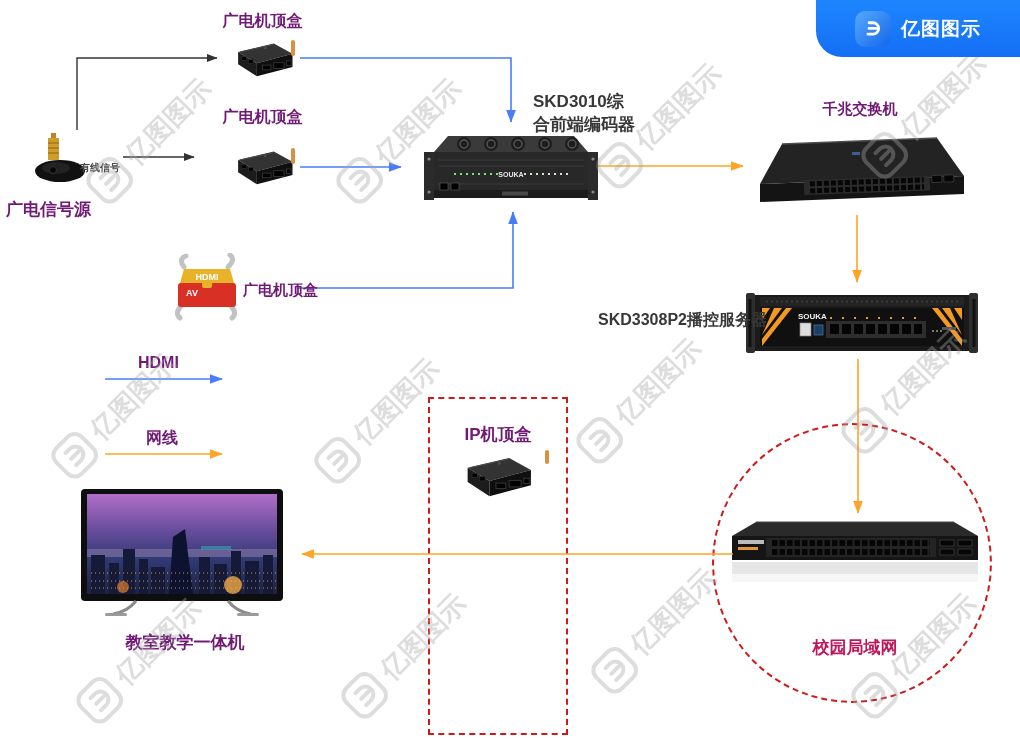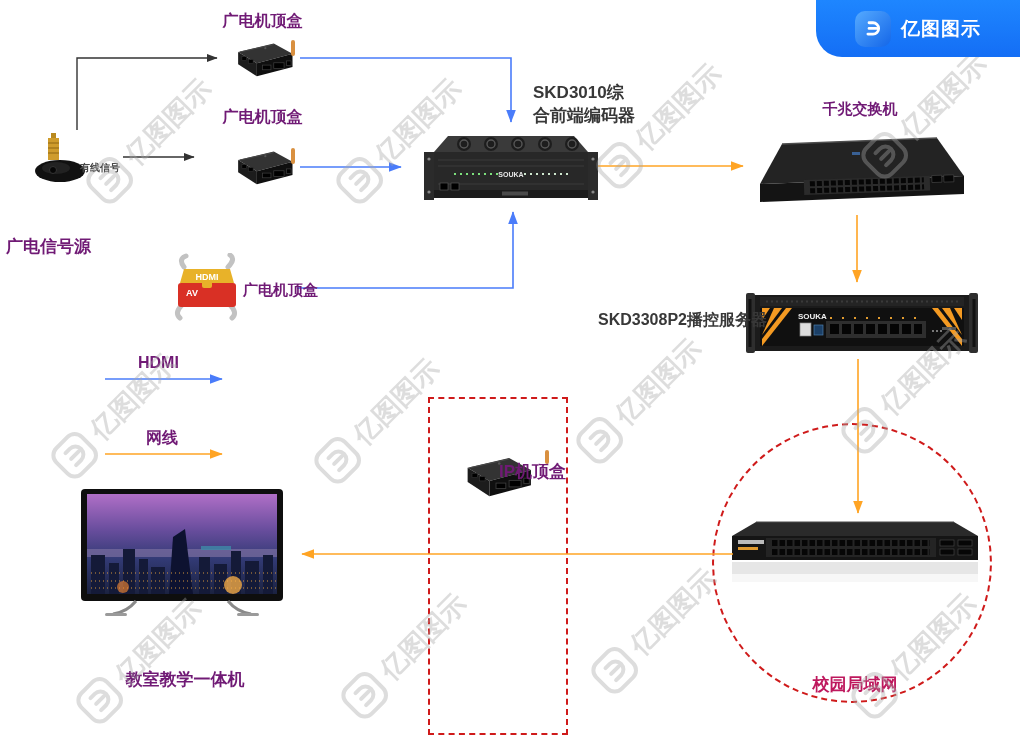--- a/index.html
+++ b/index.html
@@ -1,21 +1,21 @@
 <!DOCTYPE html>
 <html><head>
 <meta charset="utf-8">
 <style>
   html,body{margin:0;padding:0;background:#fff;}
   #canvas{position:relative;width:1020px;height:739px;background:#fff;overflow:hidden;
           font-family:"Liberation Sans","DejaVu Sans",sans-serif;}
   .card{position:absolute;background:#fff;z-index:1;}
   .devsvg{position:absolute;z-index:1;display:block;}
   .label{position:absolute;z-index:3;font-weight:700;color:#701a75;white-space:nowrap;}
-  .lab16{font-size:16px;} .lab15{font-size:15px;} .lab17{font-size:17px;margin-top:37px;}
+  .lab16{font-size:16px;} .lab15{font-size:15px;} .lab17{font-size:17px;}
   .center{text-align:center;}
   .red{color:#be185d;}
   #conn{position:absolute;left:0;top:0;z-index:2;pointer-events:none;}
   .ln{fill:none;}
   .ln-black{stroke:#333333;stroke-width:1.4;}
   .ln-blue{stroke:#4a7cfa;stroke-width:1.6;}
   .ln-orange{stroke:#ffa424;stroke-width:1.6;}
   .odash{position:absolute;width:4px;height:16px;background:#d99040;border-radius:2px;z-index:2;}
   
   #lan-circle{position:absolute;left:712px;top:423px;width:280px;height:280px;background:#fff;
@@ -135,21 +135,21 @@
     <line x1="14" y1="40" x2="160" y2="40" stroke="#313131" stroke-width="2"></line>
     <line x1="14" y1="58" x2="160" y2="58" stroke="#313131" stroke-width="2"></line>
     <line x1="30" y1="48" x2="74" y2="48" stroke="#7de07d" stroke-width="2" stroke-dasharray="2,4"></line>
     <line x1="100" y1="48" x2="144" y2="48" stroke="#cfe8cf" stroke-width="2" stroke-dasharray="2,4"></line>
     <text x="87" y="51" text-anchor="middle" font-size="7" font-weight="bold" fill="#e8e8e8">SOUKA</text>
     <rect x="10" y="64" width="154" height="8" fill="#1c1c1c"></rect>
     <rect x="16" y="57" width="8" height="7" fill="#000" stroke="#555" stroke-width="0.7"></rect>
     <rect x="27" y="57" width="8" height="7" fill="#000" stroke="#555" stroke-width="0.7"></rect>
     <rect x="78" y="65.5" width="26" height="4" fill="#4a4a4a"></rect>
   </svg>
-  <div class="label" style="left:533px;top:81px;font-size:17px;line-height:23px;color:#383838;">
+  <div class="label" style="left:533px;top:90px;font-size:17px;line-height:23px;color:#383838;">
     <div>SKD3010综</div>
     <div>合前端编码器</div>
   </div>
 
   <div class="card" style="left:750px;top:120px;width:222px;height:95px;"></div>
   <svg class="devsvg" style="left:752px;top:122px;" width="218" height="92" viewBox="0 0 218 92">
     <polygon points="30,22 185,16 212,54 8,62" fill="#232323"></polygon>
     <line x1="30" y1="22" x2="185" y2="16" stroke="#4e4e4e" stroke-width="1.5"></line>
     <polygon points="8,62 212,54 212,72 8,80" fill="#141414"></polygon>
     <g transform="rotate(-2 110 64)">
@@ -205,21 +205,21 @@
     <rect x="214" y="24" width="14" height="6" fill="#060606" stroke="#444" stroke-width="0.7"></rect>
     <rect x="214" y="33" width="14" height="6" fill="#060606" stroke="#444" stroke-width="0.7"></rect>
     <rect x="232" y="24" width="14" height="6" fill="#060606" stroke="#444" stroke-width="0.7"></rect>
     <rect x="232" y="33" width="14" height="6" fill="#060606" stroke="#444" stroke-width="0.7"></rect>
     <rect x="6" y="46" width="246" height="12" fill="#9a9a9a" opacity="0.25"></rect>
     <rect x="6" y="58" width="246" height="8" fill="#bdbdbd" opacity="0.12"></rect>
   </svg>
   <div class="label lab17 center red" style="left:805px;top:636px;width:100px;">校园局域网</div>
 
   <div id="note-box"></div>
-  <div class="label lab17 center" style="left:430px;top:423px;width:136px;text-align:right;">IP机顶盒</div>
+  <div class="label lab17 center" style="left:430px;top:423px;width:136px;">IP机顶盒</div>
   <svg class="devsvg" style="left:448px;top:446px;" width="96" height="60" viewBox="0 0 80 55">
       <use href="#g-stb"></use>
     </svg>
   <div class="odash" style="left:545px;top:450px;height:14px;"></div>
 
   <div class="card" style="left:72px;top:483px;width:222px;height:146px;"></div>
   <svg class="devsvg" style="left:81px;top:489px;" width="204" height="136" viewBox="0 0 204 136">
     <defs>
       <linearGradient id="tvSky" x1="0" y1="0" x2="0" y2="1">
         <stop offset="0" stop-color="#b06fc7"></stop>

